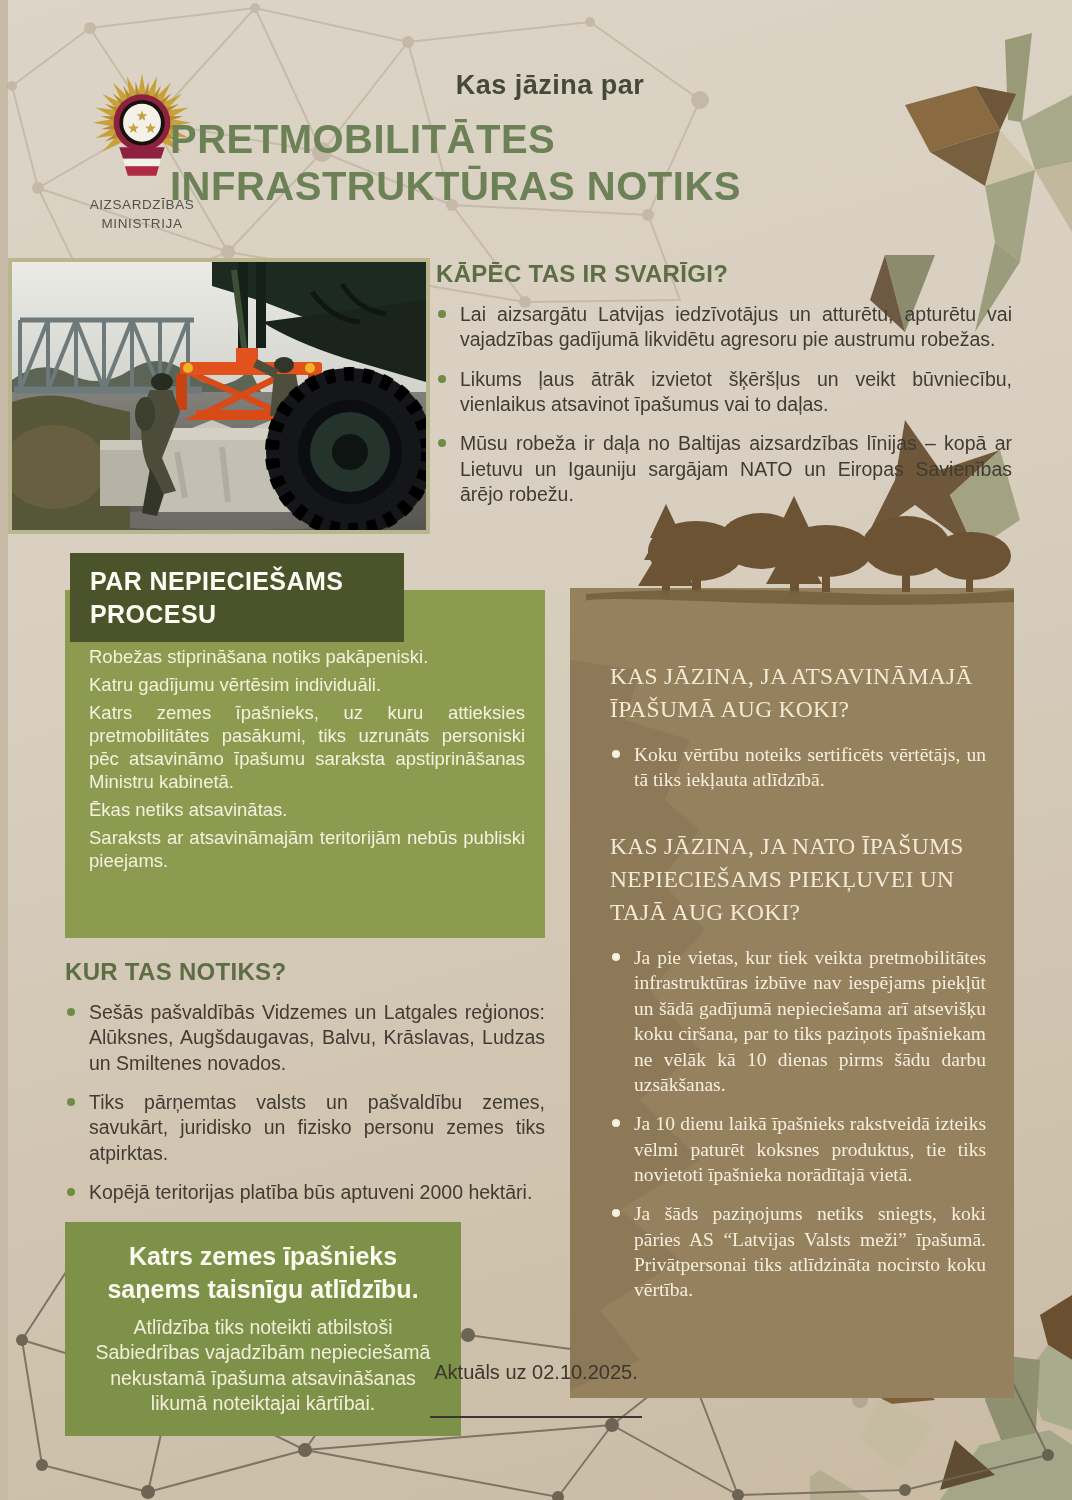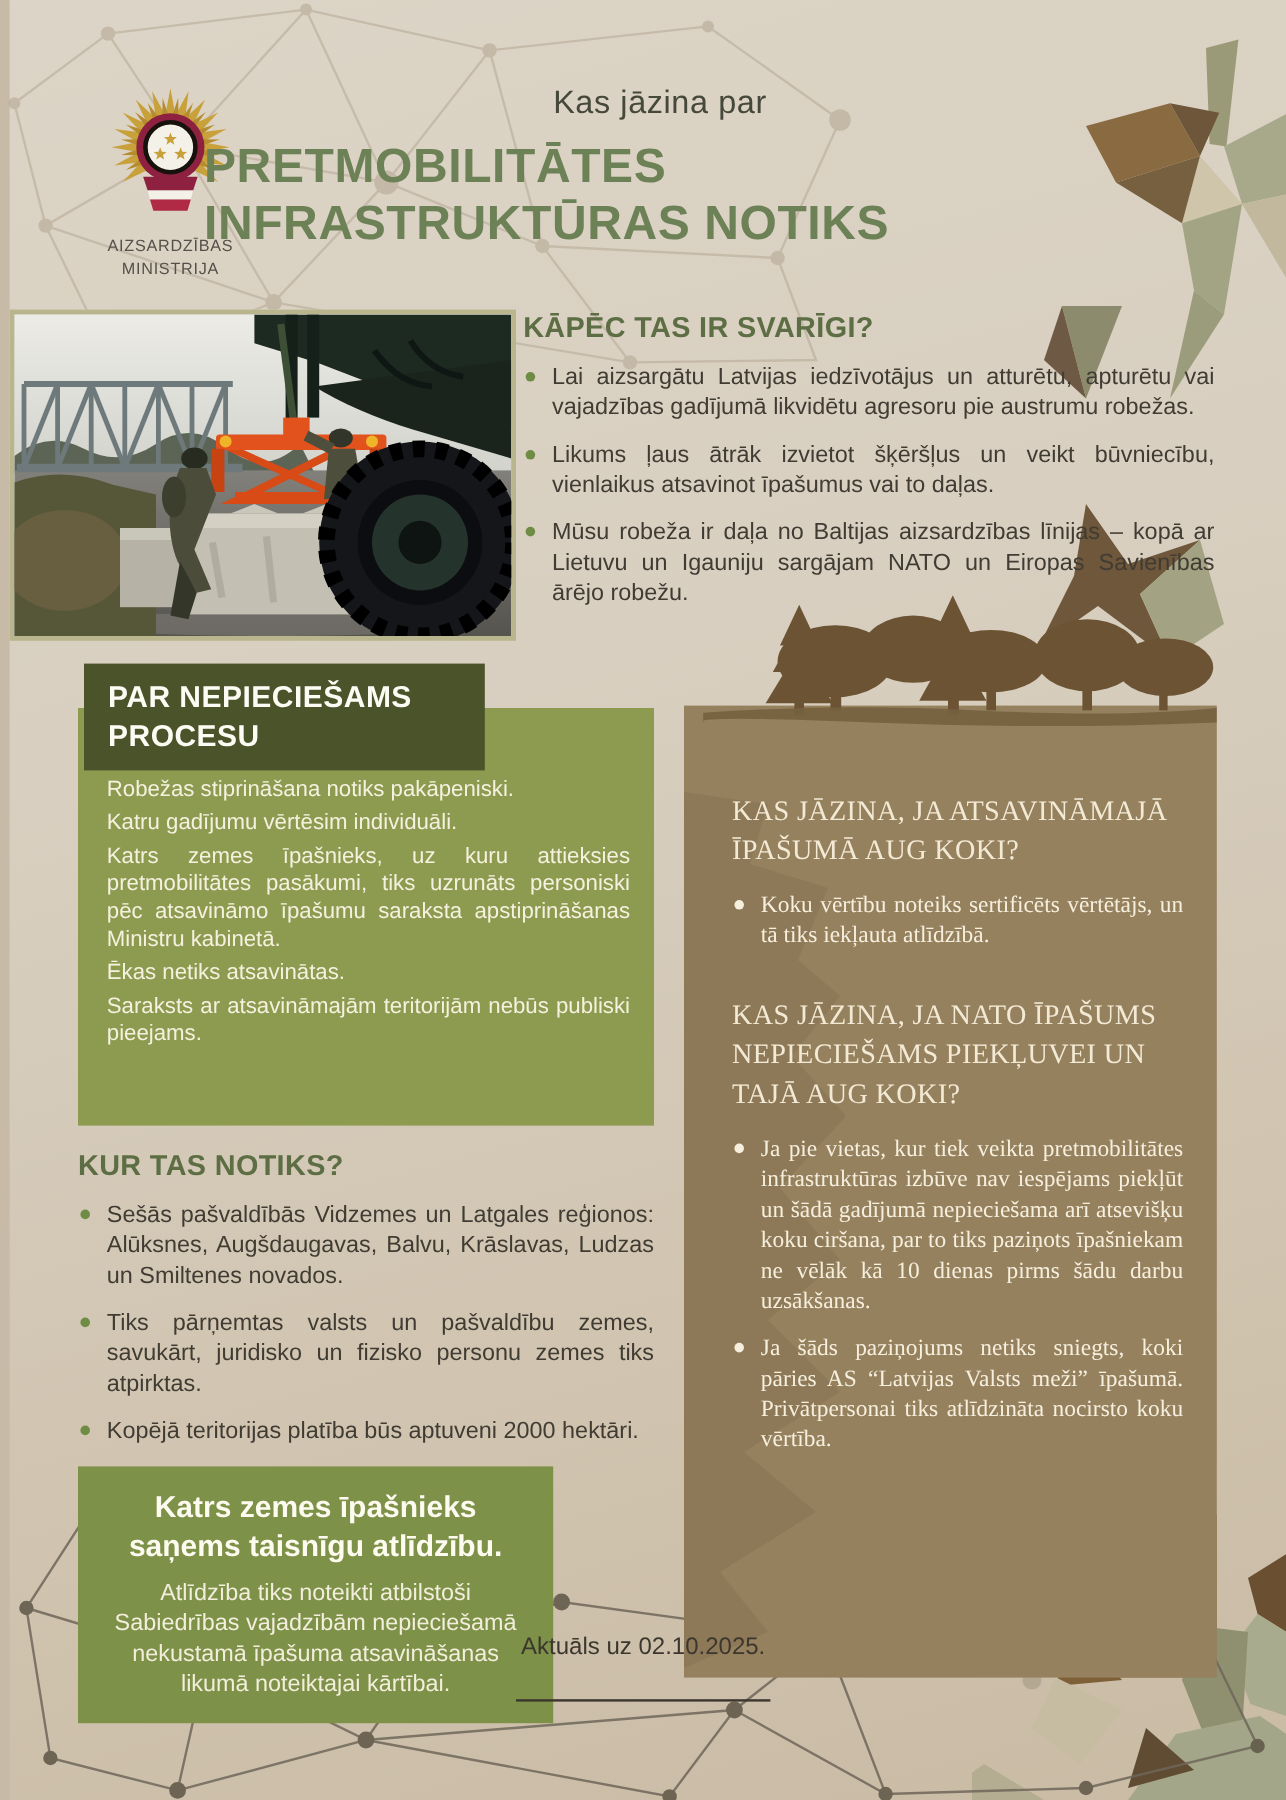--- a/index.html
+++ b/index.html
@@ -6,21 +6,21 @@
   .page{position:relative;width:1072px;height:1500px;overflow:hidden;margin:0 auto;
         background:linear-gradient(165deg,#dcd4c6 0%,#d8cfc0 38%,#cfc2ad 78%,#c9bba4 100%);
         font-family:"Liberation Sans","DejaVu Sans",sans-serif;}
   .left-strip{position:absolute;left:0;top:0;width:8px;height:100%;background:#c7baa6;}
   .deco{position:absolute;pointer-events:none;}
   
   .emblem{position:absolute;left:84px;top:64px;width:116px;height:142px;z-index:4;}
   .ministry-label{position:absolute;left:56px;top:196px;width:172px;text-align:center;
       font-size:13.5px;letter-spacing:.6px;color:#55514a;line-height:1.4;z-index:4;}
   .kicker{position:absolute;left:250px;top:70px;width:600px;text-align:center;
-      font-size:27px;font-weight:normal;color:#45483a;letter-spacing:.5px;z-index:4;}
+      font-size:27px;font-weight:bold;color:#45483a;letter-spacing:.5px;z-index:4;}
   .big-title{position:absolute;left:170px;top:116px;width:760px;
       font-size:40px;font-weight:bold;color:#6d8157;line-height:1.18;letter-spacing:.5px;z-index:4;}
   
   .photo-frame{position:absolute;left:8px;top:258px;width:414px;height:268px;
       border:4px solid #b9b68e;background:#d8d8d2;z-index:3;}
   .photo-frame svg{display:block;}
   
   .why{position:absolute;left:436px;top:260px;width:576px;z-index:3;}
   .section-heading{font-size:24px;font-weight:bold;color:#5d6e44;letter-spacing:.3px;margin:0 0 14px 0;}
   ul.bullets{list-style:none;margin:0;padding:0;}
@@ -306,20 +306,21 @@
     <path d="M10,98 Q120,90 240,96 T438,94 L438,106 Q300,112 150,106 T10,106 Z" fill="#75613f" opacity="0.9"></path>
   </svg>
   <div class="panel-content">
     <h3 class="panel-heading">KAS JĀZINA, JA ATSAVINĀMAJĀ ĪPAŠUMĀ AUG KOKI?</h3>
     <ul class="bullets cream">
       <li>Koku vērtību noteiks sertificēts vērtētājs, un tā tiks iekļauta atlīdzībā.</li>
     </ul>
     <h3 class="panel-heading second">KAS JĀZINA, JA NATO ĪPAŠUMS NEPIECIEŠAMS PIEKĻUVEI UN TAJĀ AUG KOKI?</h3>
     <ul class="bullets cream">
       <li>Ja pie vietas, kur tiek veikta pretmobilitātes infrastruktūras izbūve nav iespējams piekļūt un šādā gadījumā nepieciešama arī atsevišķu koku ciršana, par to tiks paziņots īpašniekam ne vēlāk kā 10 dienas pirms šādu darbu uzsākšanas.</li>
+      <li>Ja 10 dienu laikā īpašnieks rakstveidā izteiks vēlmi paturēt koksnes produktus, tie tiks novietoti īpašnieka norādītajā vietā.</li>
       <li>Ja šāds paziņojums netiks sniegts, koki pāries AS “Latvijas Valsts meži” īpašumā. Privātpersonai tiks atlīdzināta nocirsto koku vērtība.</li>
     </ul>
   </div>
 
   <svg class="deco" style="left:810px;top:1255px;" width="262" height="245" viewBox="0 0 262 245">
     <polygon points="68,17 204,7 204,143 102,143 68,75" fill="#8a6b42"></polygon>
     <polygon points="83,97 125,145 70,150" fill="#7d6038"></polygon>
     <polygon points="230,60 262,40 262,105 238,90" fill="#6a4f30"></polygon>
     <polygon points="238,90 262,105 262,175 232,165 215,120" fill="#a9ab8e"></polygon>
     <polygon points="190,100 230,105 225,190 195,195 175,145" fill="#8f9070"></polygon>

